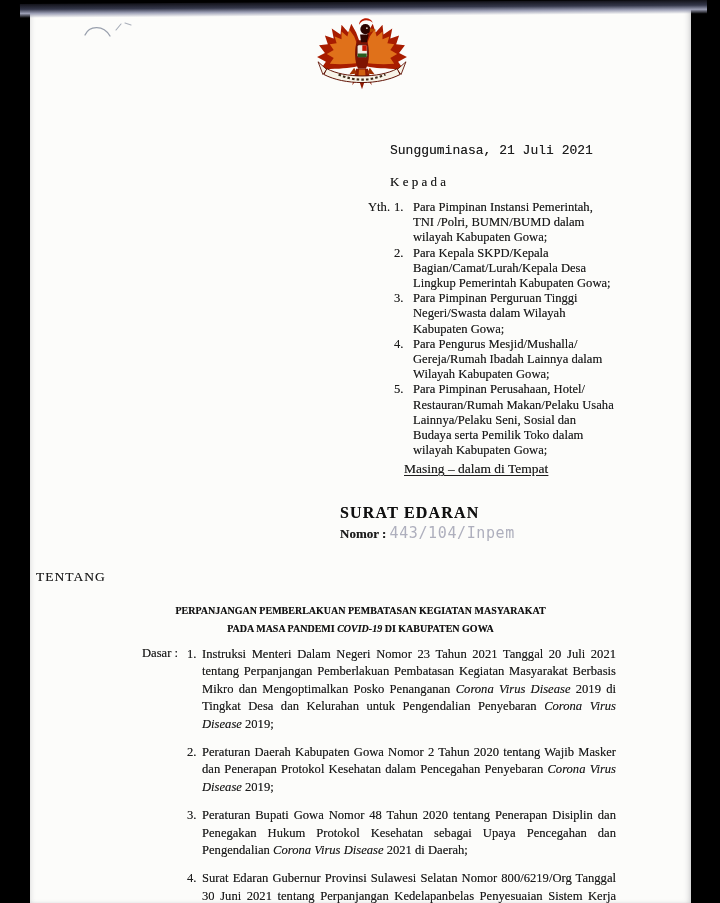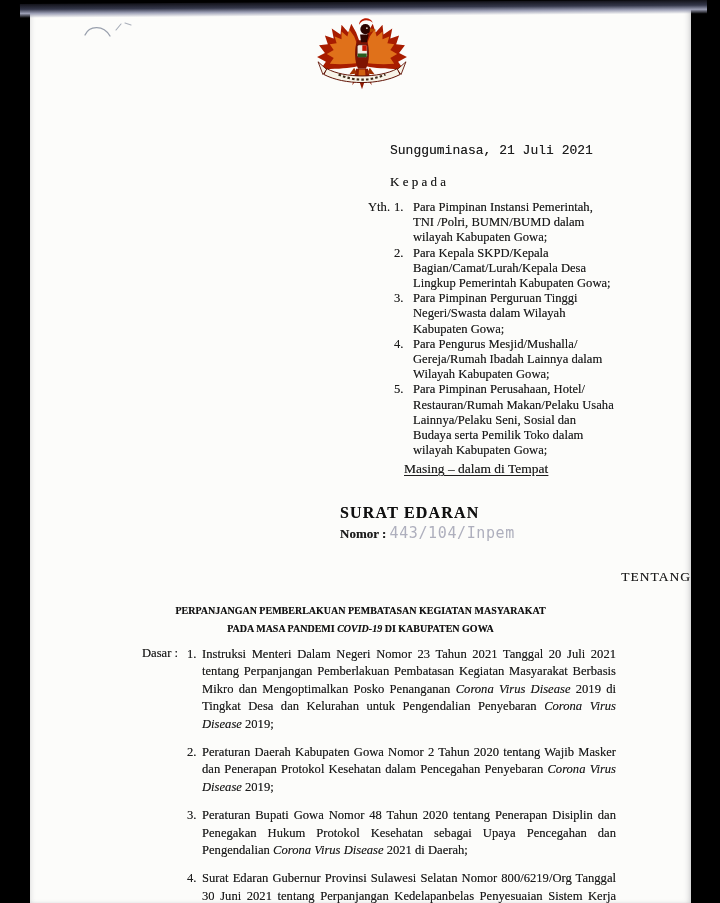--- a/index.html
+++ b/index.html
@@ -40,21 +40,21 @@
     text-decoration:underline;text-underline-offset:2px;
   }
   .surat{position:absolute;left:272px;top:495px;margin-left:38px;}
   .surat-heading{font-size:16px;font-weight:bold;letter-spacing:1.2px;color:#101010;}
   .nomor-line{margin-top:2px;font-size:13px;}
   .nomor-label{font-weight:bold;}
   .nomor-value{
     font-family:"DejaVu Sans Mono","Liberation Mono",monospace;
     font-size:15px;color:#aeafbd;letter-spacing:.6px;
   }
-  .tentang{position:absolute;left:6px;right:0;top:560px;text-align:right;font-size:13.5px;letter-spacing:1px;}
+  .tentang{position:absolute;left:6px;right:0;top:560px;text-align:left;font-size:13.5px;letter-spacing:1px;}
   .subject-title{
     position:absolute;left:0;right:0;top:593px;text-align:center;
     font-weight:bold;font-size:10px;line-height:17.5px;color:#131313;
   }
   .dasar{position:absolute;left:112px;top:637px;width:486px;font-size:12.6px;}
   .dasar-label{position:absolute;left:0;top:0;}
   .dasar-items{margin-left:45px;}
   .dasar-item{display:flex;margin-bottom:11px;line-height:17.4px;}
   .dasar-num{width:15px;flex:none;}
   .dasar-text{width:414px;text-align:justify;}

